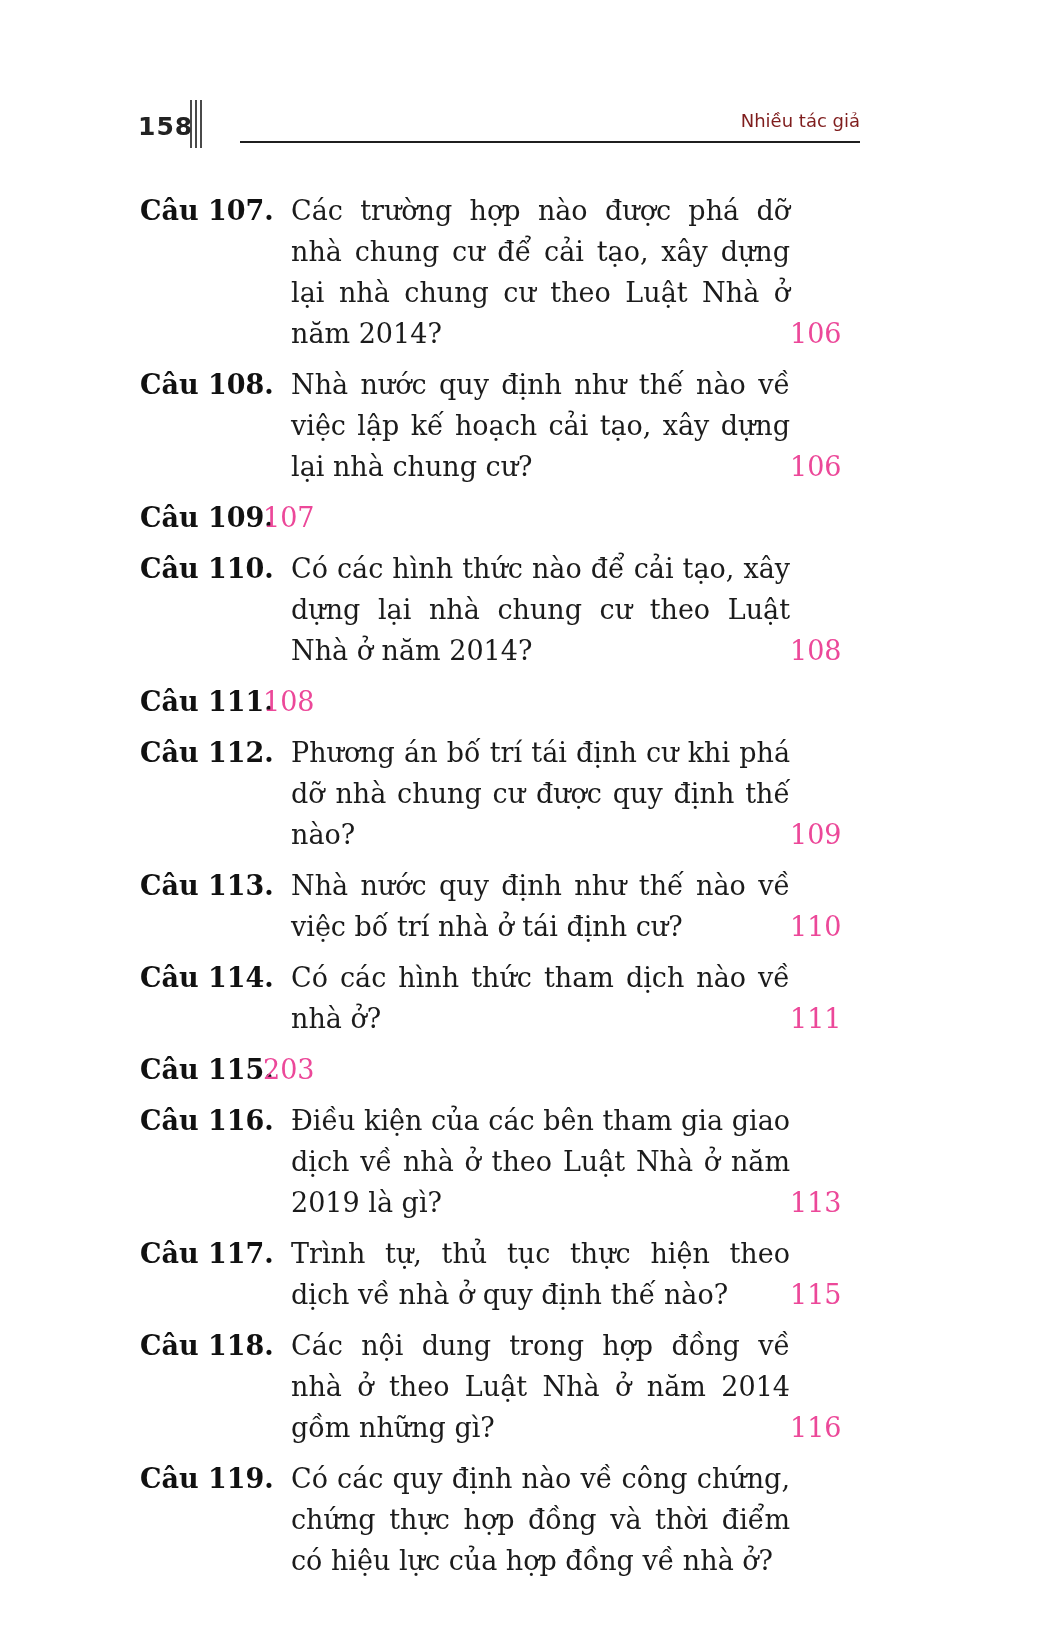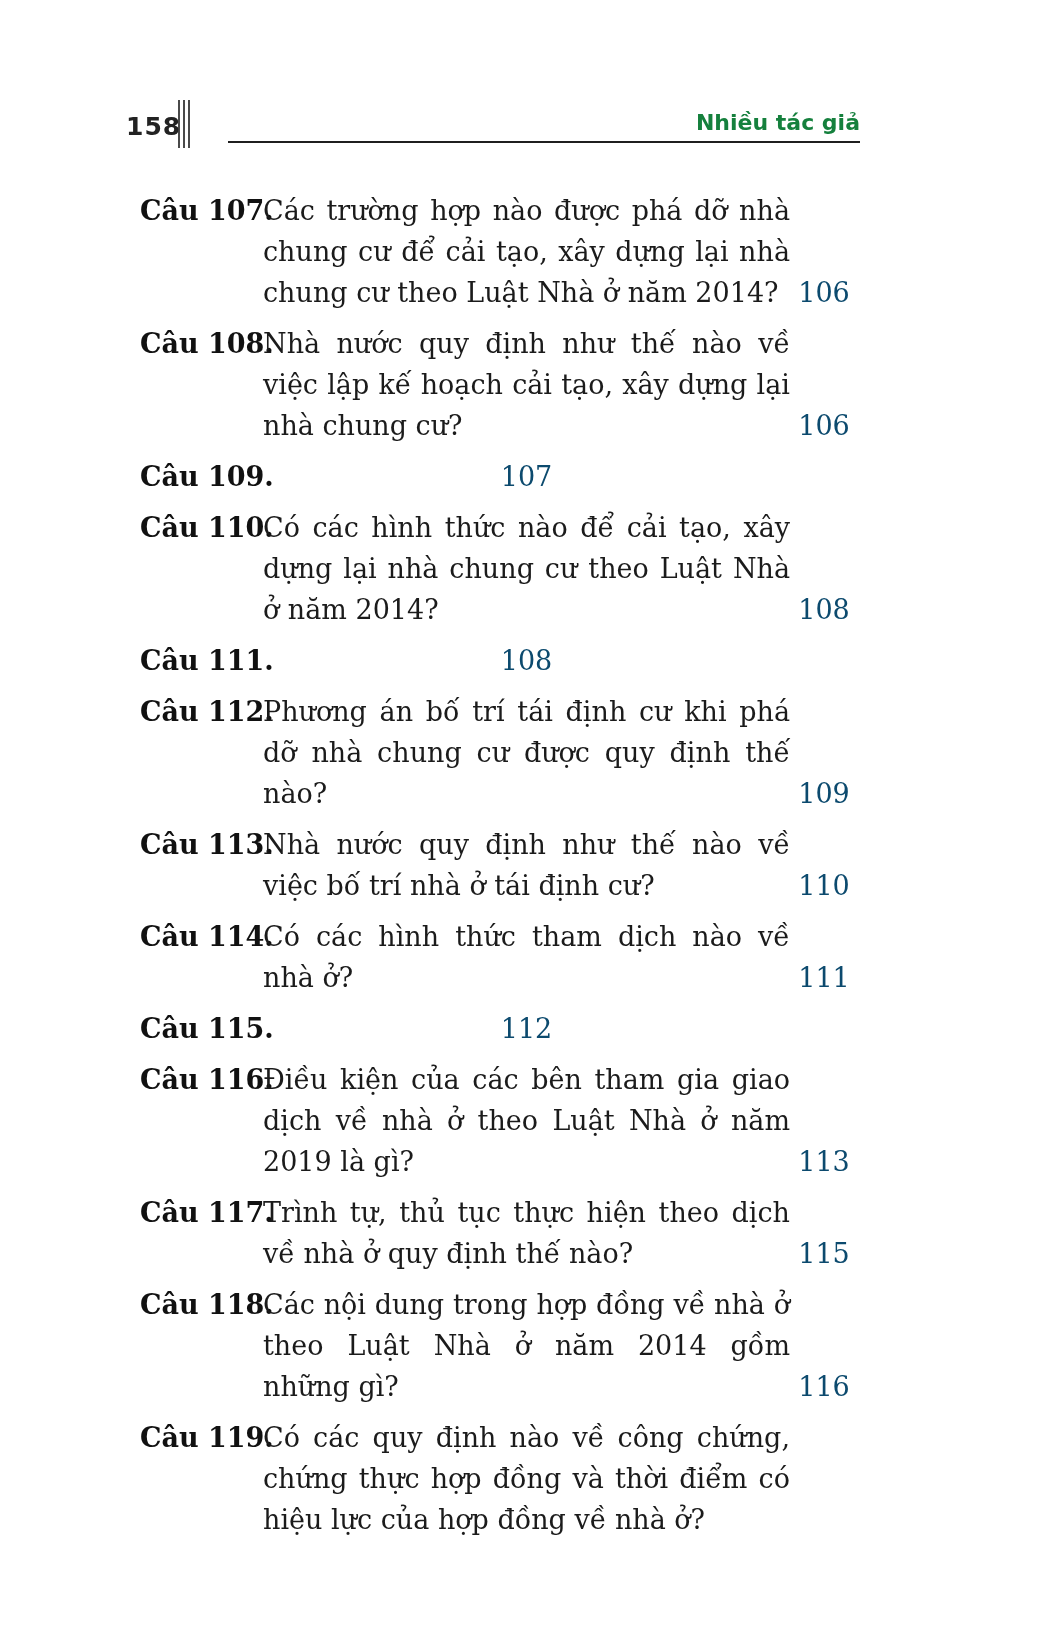--- a/index.html
+++ b/index.html
@@ -14,21 +14,21 @@
       background: #ffffff;
       color: #1b1b1b;
       font-family: "DejaVu Serif", serif;
       overflow: hidden;
     }
 
     
     .page-header {
       position: absolute;
       top: 0;
-      left: 0;
+      left: 12px;
       right: 0;
       height: 160px;
     }
     .folio-number {
       position: absolute;
       left: 126px;
       top: 112px;
       font-family: "DejaVu Sans", sans-serif;
       font-size: 25px;
       font-weight: 600;
@@ -46,23 +46,23 @@
         #2a2a2a 0px, #2a2a2a 2px,
         transparent 2px, transparent 5px
       );
       opacity: 0.85;
     }
     .running-title {
       position: absolute;
       right: 180px;
       top: 110px;
       font-family: "DejaVu Sans", sans-serif;
-      font-size: 22px;
-      font-weight: 700;
-      color: #15803d;
+      font-size: 18px;
+      font-weight: 400;
+      color: #7f1d1d;
     }
     .header-rule {
       position: absolute;
       left: 228px;
       right: 180px;
       top: 141px;
       height: 2px;
       background: #1f1f1f;
     }
 
@@ -81,25 +81,26 @@
       line-height: 41px;
     }
     .toc-label {
       font-weight: 700;
       color: #111;
       white-space: nowrap;
     }
     .toc-text {
       text-align: justify;
       color: #1b1b1b;
+      margin-left: 28px;
     }
     .toc-page {
       align-self: end;
-      text-align: center;
-      color: #0c4a6e;
+      text-align: left;
+      color: #ec4899;
     }
   </style>
 </head>
 <body>
 
 <div class="page">
 
   <div class="page-header">
     <span class="folio-number">158</span>
     <span class="deco-bar"></span>
@@ -150,21 +151,21 @@
     </div>
 
     <div class="toc-entry">
       <span class="toc-label">Câu 114.</span>
       <span class="toc-text">Có các hình thức tham dịch nào về nhà ở?</span>
       <span class="toc-page">111</span>
     </div>
 
     <div class="toc-entry">
       <span class="toc-label">Câu 115.</span>
-      <span class="toc-page">112</span>
+      <span class="toc-page">203</span>
     </div>
 
     <div class="toc-entry">
       <span class="toc-label">Câu 116.</span>
       <span class="toc-text">Điều kiện của các bên tham gia giao dịch về nhà ở theo Luật Nhà ở năm 2019 là gì?</span>
       <span class="toc-page">113</span>
     </div>
 
     <div class="toc-entry">
       <span class="toc-label">Câu 117.</span>

